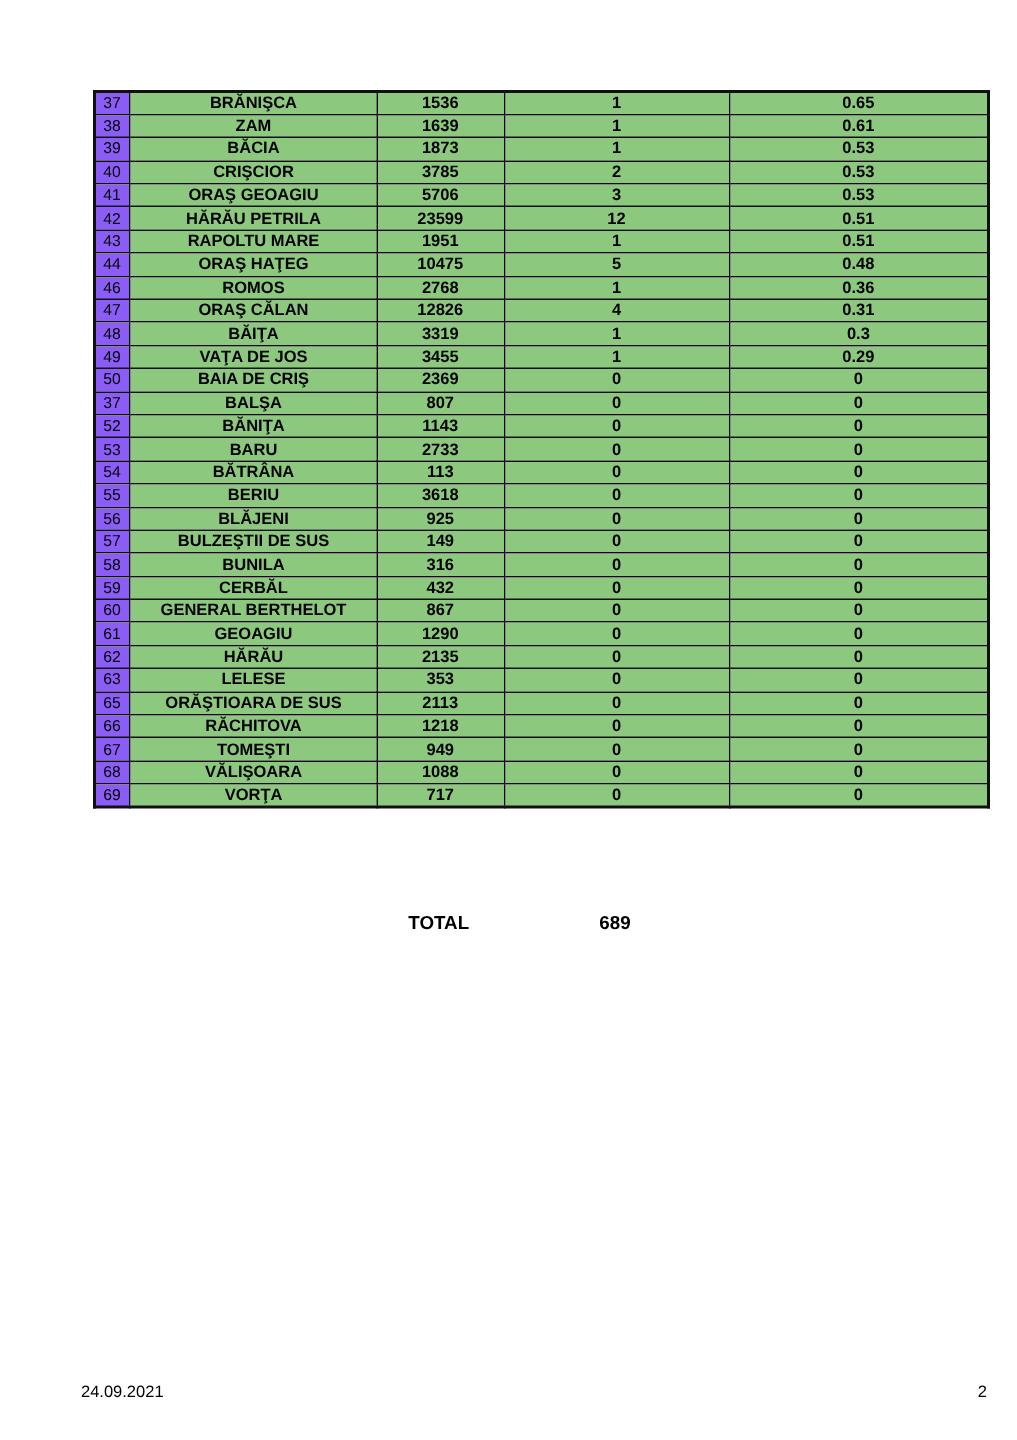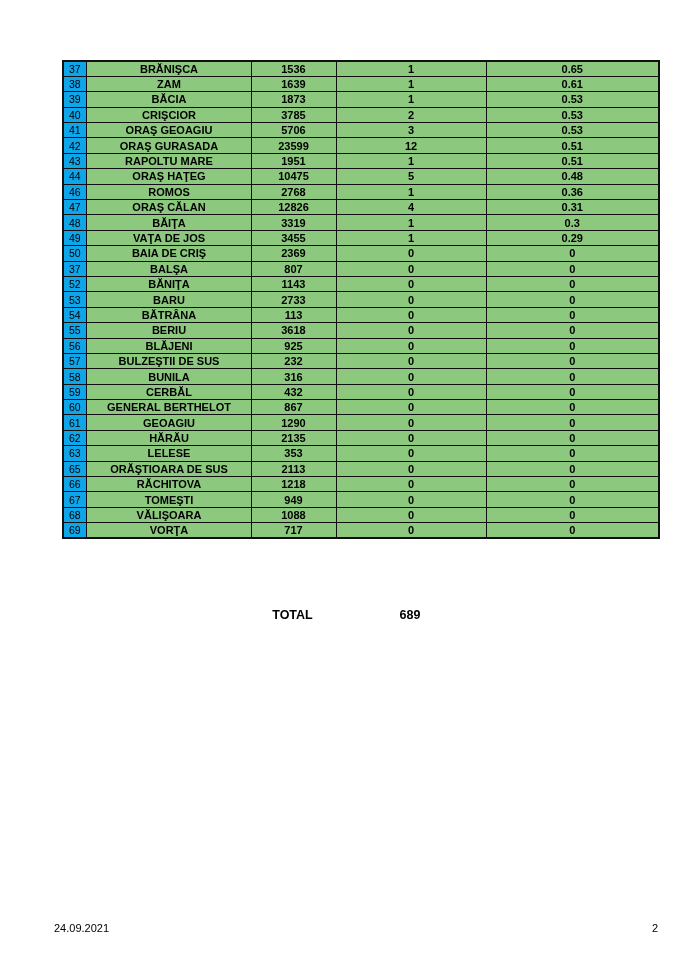--- a/index.html
+++ b/index.html
@@ -23,21 +23,21 @@
   .data-table td {
     border:1px solid #101010;
     height:15.4px;
     font-size:11px;
     font-weight:bold;
     padding:0 2px;
     vertical-align:middle;
     white-space:nowrap;
     overflow:hidden;
   }
-  td.col-num  { width:23px;  background:#0ea5e9; font-weight:normal; font-size:10.5px; text-align:center; padding:0 1px; }
+  td.col-num  { width:23px;  background:#8b5cf6; font-weight:normal; font-size:10.5px; text-align:center; padding:0 1px; }
   td.col-name { width:165px; background:var(--row-green,#8cc87d); text-align:center; padding-left:3px; }
   td.col-pop  { width:85px;  background:var(--row-green,#8cc87d); text-align:center; }
   td.col-cases{ width:150px; background:var(--row-green,#8cc87d); text-align:center; }
   td.col-rate { width:173px; background:var(--row-green,#8cc87d); text-align:center; }
   .total-row {
     position:absolute;
     left:62px; top:608px;
     width:596px;
     display:flex;
     font-weight:bold;
@@ -93,21 +93,21 @@
         </tr>
         <tr>
           <td class="col-num">41</td>
           <td class="col-name">ORAŞ GEOAGIU</td>
           <td class="col-pop">5706</td>
           <td class="col-cases">3</td>
           <td class="col-rate">0.53</td>
         </tr>
         <tr>
           <td class="col-num">42</td>
-          <td class="col-name">ORAŞ GURASADA</td>
+          <td class="col-name">HĂRĂU PETRILA</td>
           <td class="col-pop">23599</td>
           <td class="col-cases">12</td>
           <td class="col-rate">0.51</td>
         </tr>
         <tr>
           <td class="col-num">43</td>
           <td class="col-name">RAPOLTU MARE</td>
           <td class="col-pop">1951</td>
           <td class="col-cases">1</td>
           <td class="col-rate">0.51</td>
@@ -192,21 +192,21 @@
         <tr>
           <td class="col-num">56</td>
           <td class="col-name">BLĂJENI</td>
           <td class="col-pop">925</td>
           <td class="col-cases">0</td>
           <td class="col-rate">0</td>
         </tr>
         <tr>
           <td class="col-num">57</td>
           <td class="col-name">BULZEŞTII DE SUS</td>
-          <td class="col-pop">232</td>
+          <td class="col-pop">149</td>
           <td class="col-cases">0</td>
           <td class="col-rate">0</td>
         </tr>
         <tr>
           <td class="col-num">58</td>
           <td class="col-name">BUNILA</td>
           <td class="col-pop">316</td>
           <td class="col-cases">0</td>
           <td class="col-rate">0</td>
         </tr>

